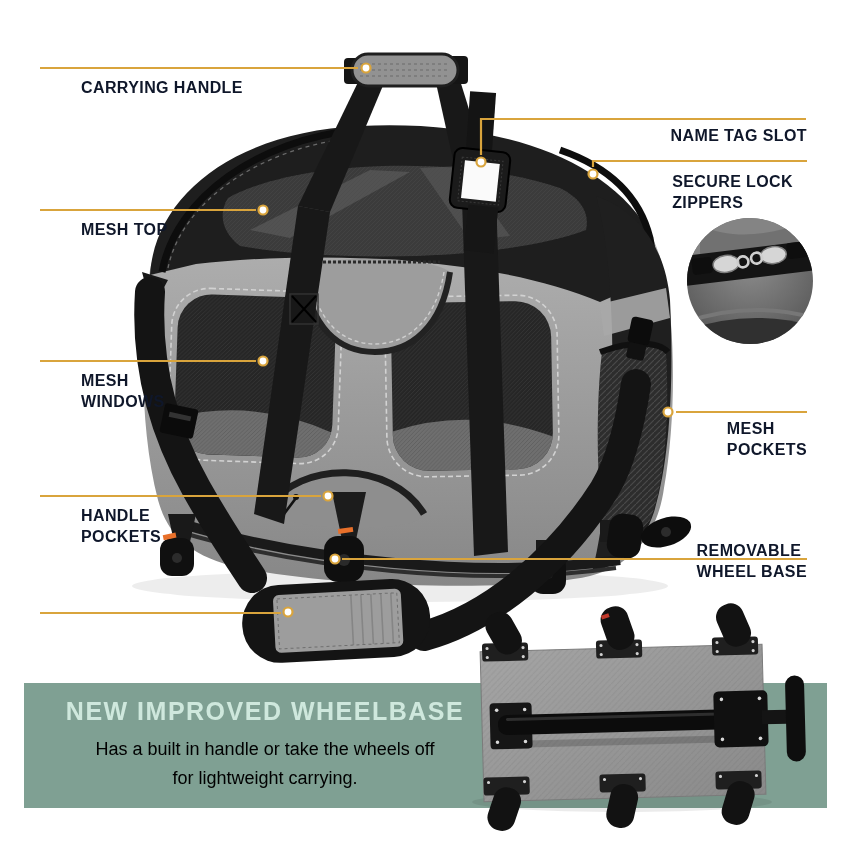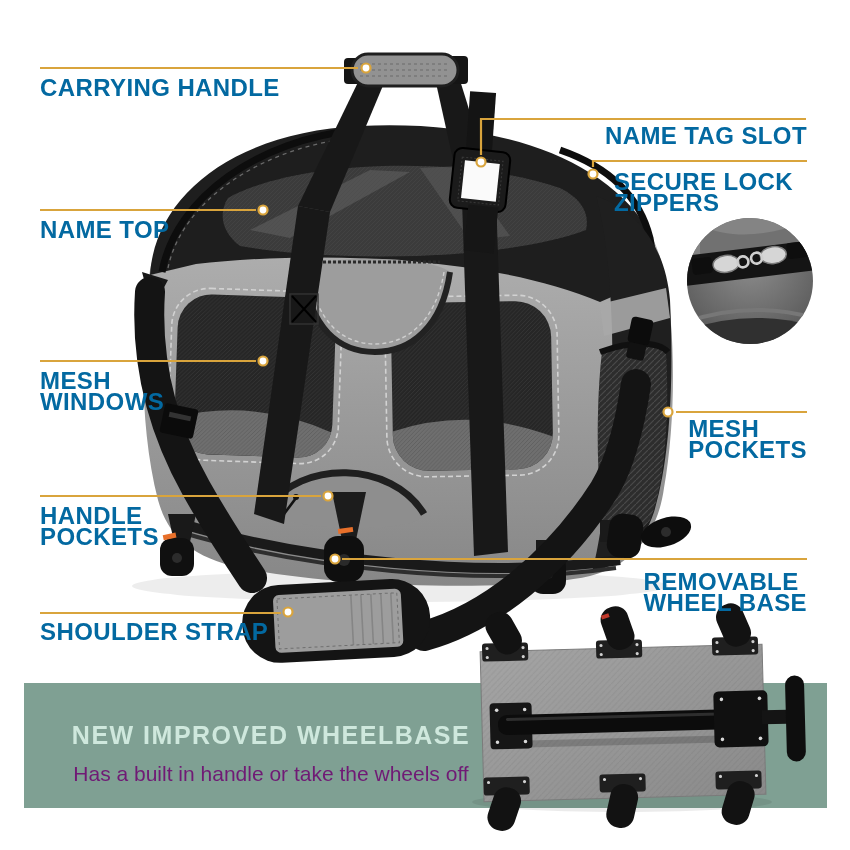--- a/index.html
+++ b/index.html
@@ -1,45 +1,46 @@
 <!DOCTYPE html>
 <html><head>
 <meta charset="utf-8">
 <style>
   html,body{margin:0;padding:0;background:#fff;}
   #stage{
     position:relative;width:850px;height:850px;background:#ffffff;overflow:hidden;
     font-family:"Liberation Sans",sans-serif;
   }
   .callout{
-    position:absolute;color:#0369a1;font-weight:700;font-size:24px;
-    letter-spacing:.4px;line-height:21px;white-space:pre-line;
+    position:absolute;color:#0f172a;font-weight:700;font-size:16px;
+    letter-spacing:.4px;line-height:21px;white-space:pre-line;margin-left:41px;
   }
   .callout.right{text-align:left;}
   #infoPanel{
     position:absolute;left:24px;top:683px;width:803px;height:125px;
     background:#7fa093;
   }
-  #infoPanelText{position:absolute;left:12px;top:14px;width:470px;text-align:center;margin-top:24px;}
+  #infoPanelText{position:absolute;left:6px;top:14px;width:470px;text-align:center;}
   #infoTitle{
     color:#cfe8dd;font-weight:700;font-size:25px;letter-spacing:1.5px;
     margin:0 0 9px 0;
   }
-  .infoBody{color:#701a75;font-size:21px;line-height:29px;margin:0;}
+  .infoBody{color:#000000;font-size:18px;line-height:29px;margin:0;}
   #artwork{position:absolute;left:0;top:0;pointer-events:none;}
 </style>
 </head>
 <body>
 
 <div id="stage">
 
   <div id="infoPanel">
     <div id="infoPanelText">
       <p id="infoTitle">NEW IMPROVED WHEELBASE</p>
       <p class="infoBody">Has a built in handle or take the wheels off</p>
+      <p class="infoBody">for lightweight carrying.</p>
     </div>
   </div>
 
   <svg id="artwork" width="850" height="850" viewBox="0 0 850 850">
     <defs>
       <linearGradient id="bodyGrad" x1="0" y1="0" x2="0" y2="1">
         <stop offset="0" stop-color="#b6b6b6"></stop>
           <stop offset="1" stop-color="#878787"></stop>
       </linearGradient>
       <linearGradient id="panelGrad" x1="0" y1="0" x2="1" y2="1">
@@ -316,27 +317,26 @@
       <circle cx="328" cy="496" r="4.5"></circle>
       <circle cx="288" cy="612" r="4.5"></circle>
       <circle cx="481" cy="162" r="4.5"></circle>
       <circle cx="593" cy="174" r="4.5"></circle>
       <circle cx="668" cy="412" r="4.5"></circle>
       <circle cx="335" cy="559" r="4.5"></circle>
     </g>
   </svg>
 
   <div class="callout" style="left:40px;top:77px">CARRYING HANDLE</div>
-  <div class="callout" style="left:40px;top:219px">NAME TOP</div>
+  <div class="callout" style="left:40px;top:219px">MESH TOP</div>
   <div class="callout" style="left:40px;top:370px">MESH
 WINDOWS</div>
   <div class="callout" style="left:40px;top:505px">HANDLE
 POCKETS</div>
-  <div class="callout" style="left:40px;top:621px">SHOULDER STRAP</div>
   <div class="callout right" style="right:43px;top:125px">NAME TAG SLOT</div>
   <div class="callout right" style="right:57px;top:171px">SECURE LOCK
 ZIPPERS</div>
   <div class="callout right" style="right:43px;top:418px">MESH
 POCKETS</div>
-  <div class="callout right" style="right:43px;top:571px">REMOVABLE
+  <div class="callout right" style="right:43px;top:540px">REMOVABLE
 WHEEL BASE</div>
 
 </div>
 
 </body></html>

